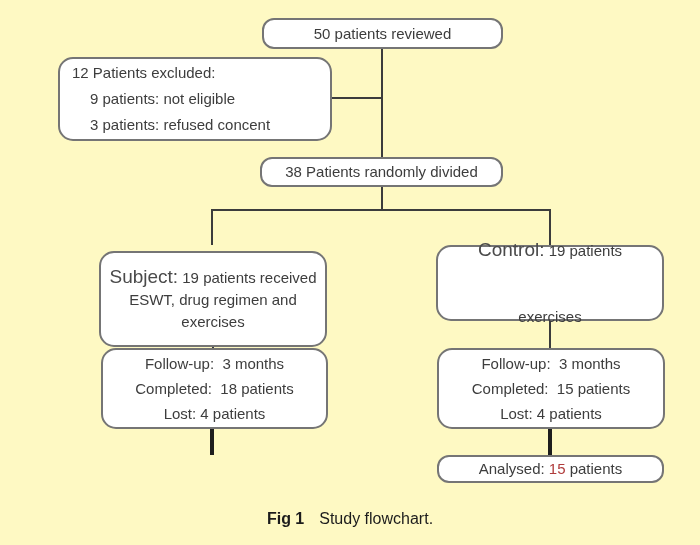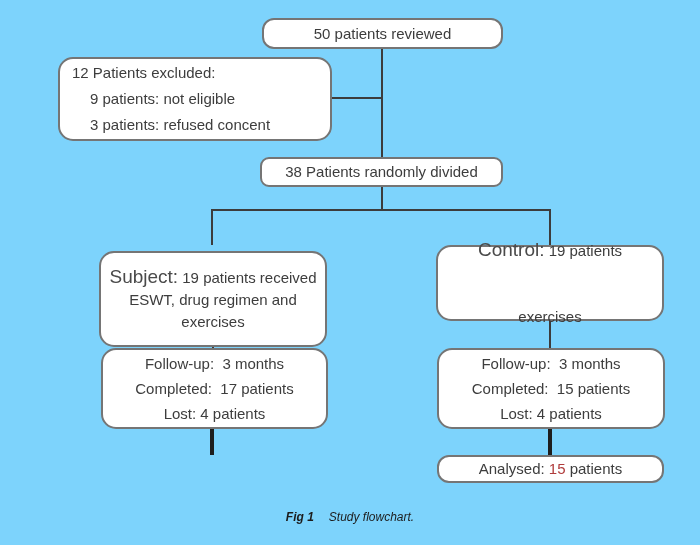--- a/index.html
+++ b/index.html
@@ -1,21 +1,21 @@
 <!DOCTYPE html>
 <html><head>
 <meta charset="utf-8">
 <style>
   * { margin: 0; padding: 0; box-sizing: border-box; }
   html, body { background: #ffffff; }
   .canvas {
     position: relative;
     width: 700px;
     height: 545px;
-    background: #7dd3fc;
+    background: #fef9c3;
     font-family: "Liberation Sans", sans-serif;
     color: #3d3d3d;
     overflow: hidden;
   }
   .node {
     position: absolute;
     background: #ffffff;
     border: 2px solid #757575;
     border-radius: 12px;
     display: flex;
@@ -36,23 +36,22 @@
   .node.left-align .indent { padding-left: 18px; }
   .r-lg { border-radius: 15px; }
   .conn { position: absolute; background: #3c3c3c; }
   .conn.bold { background: #1e1e1e; }
   .group-label { font-size: 19px; color: #4a4a4a; }
   .red { color: #b03c3c; }
   .caption {
     position: absolute;
     left: 0; right: 0; top: 510px;
     text-align: center;
-    font-size: 12px;
+    font-size: 16px;
     color: #1c1c1c;
-    font-style: italic;
   }
   .caption .cap-label { font-weight: bold; margin-right: 15px; }
 </style>
 </head>
 <body>
 
 <div class="canvas">
 
   <div class="conn" style="left:381px; top:49px;  width:2px;  height:108px;"></div>
   <div class="conn" style="left:332px; top:97px;  width:49px; height:2px;"></div>
@@ -68,38 +67,38 @@
   <div class="node" style="left:262px; top:18px; width:241px; height:31px;">
     <div class="line">50 patients reviewed</div>
   </div>
 
   <div class="node left-align r-lg" style="left:58px; top:57px; width:274px; height:84px;">
     <div class="line">12 Patients excluded:</div>
     <div class="line indent">9 patients: not eligible</div>
     <div class="line indent">3 patients: refused concent</div>
   </div>
 
-  <div class="node" style="left:260px; top:157px; width:243px; height:30px;border-radius:9px;">
+  <div class="node" style="left:260px; top:157px; width:243px; height:30px;">
     <div class="line">38 Patients randomly divided</div>
   </div>
 
   <div class="node r-lg" style="left:99px; top:245px; width:228px; height:96px; line-height:22px;margin-top:6px;">
     <div class="line"><span class="group-label">Subject:</span> <span>19 patients received</span></div>
     <div class="line">ESWT, drug regimen and</div>
     <div class="line">exercises</div>
   </div>
 
   <div class="node r-lg" style="left:436px; top:245px; width:228px; height:76px; line-height:22px;gap:44px;">
     <div class="line"><span class="group-label">Control:</span> <span>19 patients</span></div>
     <div class="line">exercises</div>
   </div>
 
   <div class="node r-lg" style="left:101px; top:348px; width:227px; height:81px; line-height:25px;">
     <div class="line">Follow-up:  3 months</div>
-    <div class="line">Completed:  17 patients</div>
+    <div class="line">Completed:  18 patients</div>
     <div class="line">Lost: 4 patients</div>
   </div>
 
   <div class="node r-lg" style="left:437px; top:348px; width:228px; height:81px; line-height:25px;">
     <div class="line">Follow-up:  3 months</div>
     <div class="line">Completed:  15 patients</div>
     <div class="line">Lost: 4 patients</div>
   </div>
 
 

